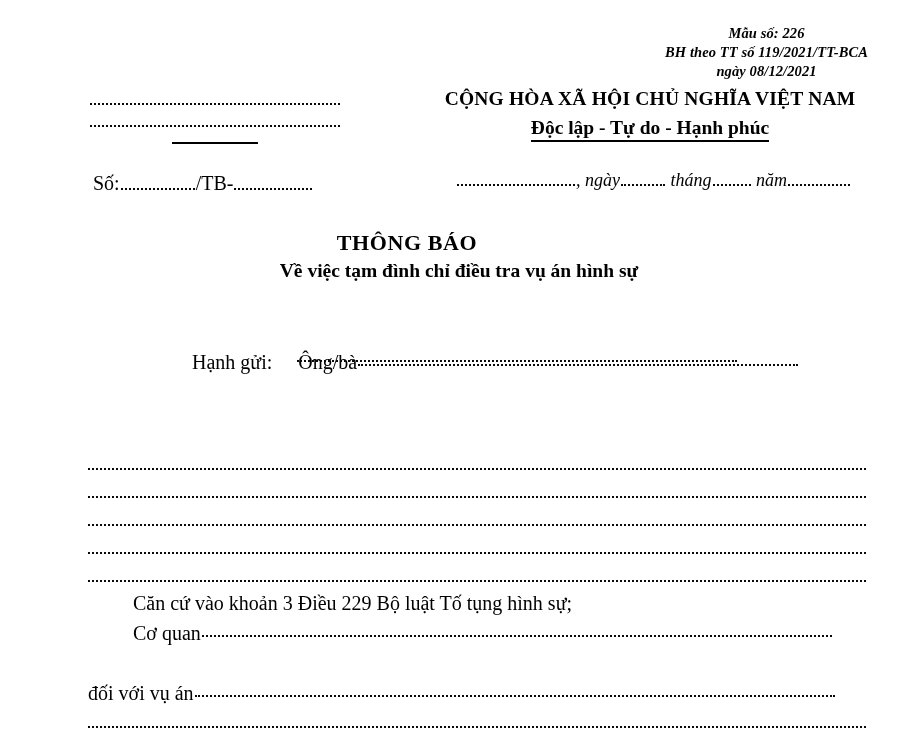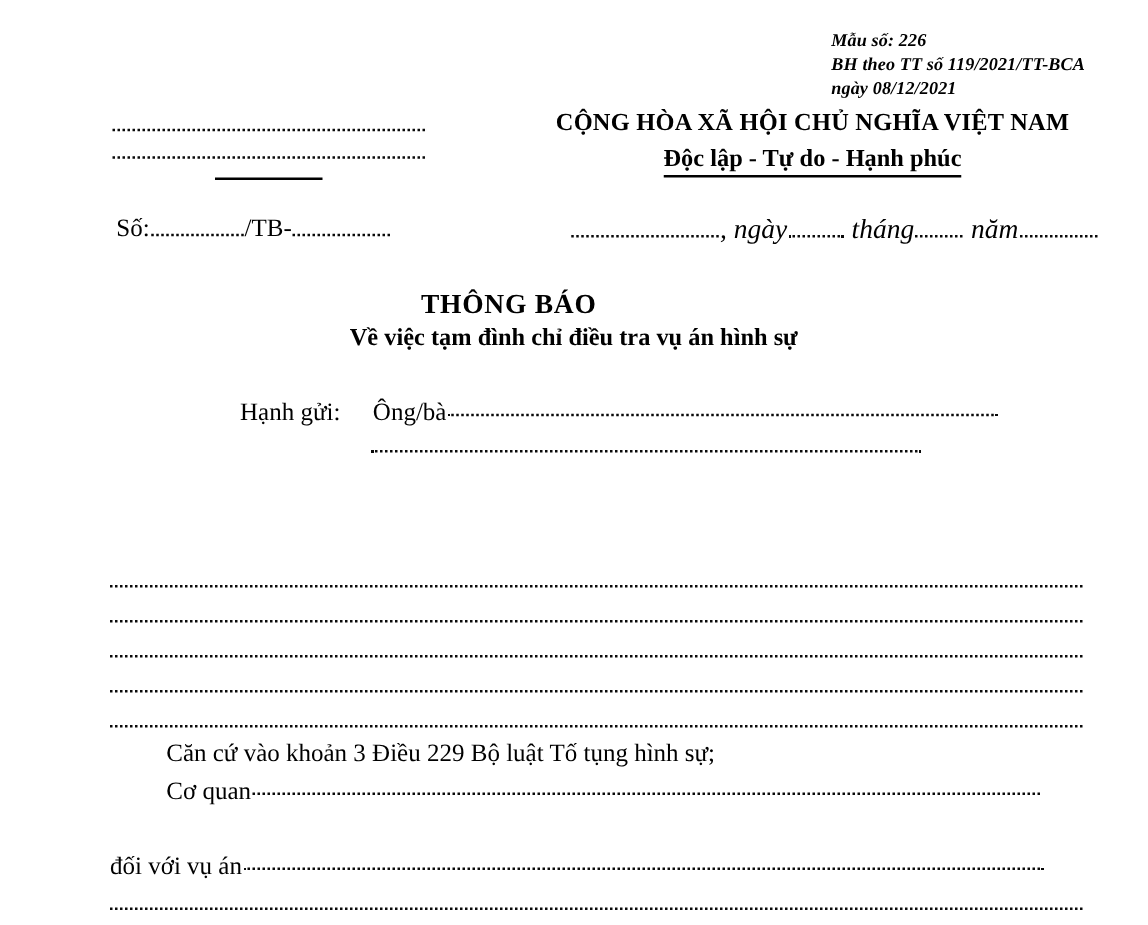--- a/index.html
+++ b/index.html
@@ -35,21 +35,21 @@
     border-bottom: 2px dotted #0a0a0a;
     height: 0;
     width: 100%;
   }
 
   
   .formcode {
     position: absolute;
     top: 24px;
     right: 50px;
-    text-align: left;
+    text-align: center;
     font-style: italic;
     font-size: 14.5px;
     line-height: 19px;
     font-weight: 700;
     letter-spacing: 0.1px;
   }
   .formcode div { white-space: nowrap; }
 
   
   .agency {
@@ -99,21 +99,21 @@
     display: inline-block;
     border-bottom: 2px solid #000;
     padding-bottom: 1px;
     white-space: nowrap;
   }
   .dateline {
     position: absolute;
     left: 456px;
     top: 170px;
     font-style: italic;
-    font-size: 22px;
+    font-size: 18px;
     white-space: nowrap;
   }
   .dateline .dots.d1 { width: 118px; }
   .dateline .dots.d2 { width: 44px; }
   .dateline .dots.d3 { width: 38px; }
   .dateline .dots.d4 { width: 62px; }
 
   
   .title {
     position: absolute;
@@ -137,21 +137,21 @@
 
   
   .recipient {
     position: absolute;
     left: 192px;
     top: 319px;
     font-size: 20px;
     white-space: nowrap;
   }
   .recipient .lbl { display: inline-block; }
-  .recipient .ong { display: inline-block; margin-left: 26px; }
+  .recipient .ong { display: inline-block; margin-left: 26px; margin-top: 32px; }
   .recipient .dots.r1 { width: 440px; position: relative; top: -3px; }
   .recipient-line2 {
     position: absolute;
     left: 297px;
     top: 360px;
     width: 440px;
   }
 
   
   .cancu {

